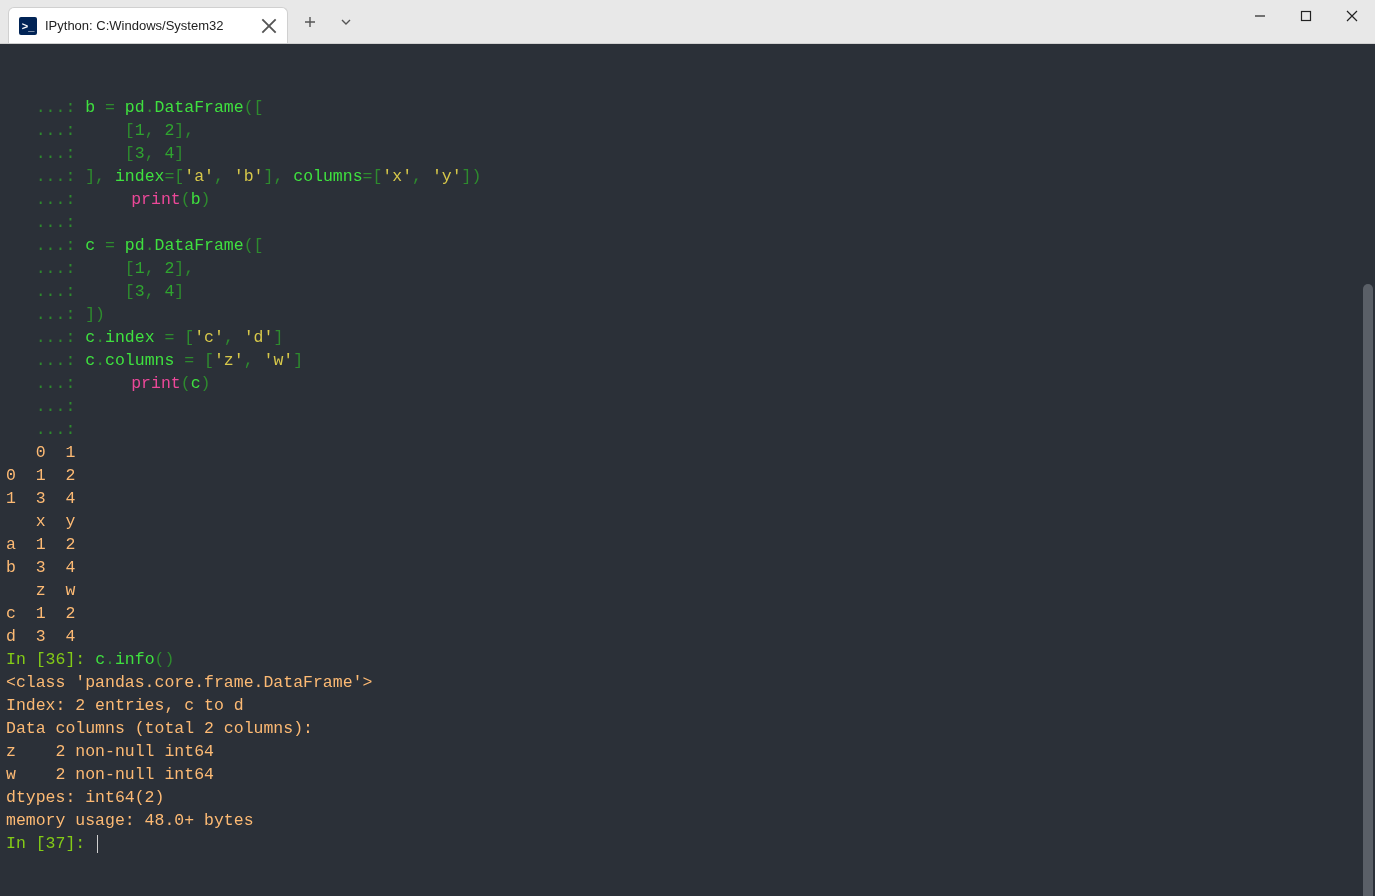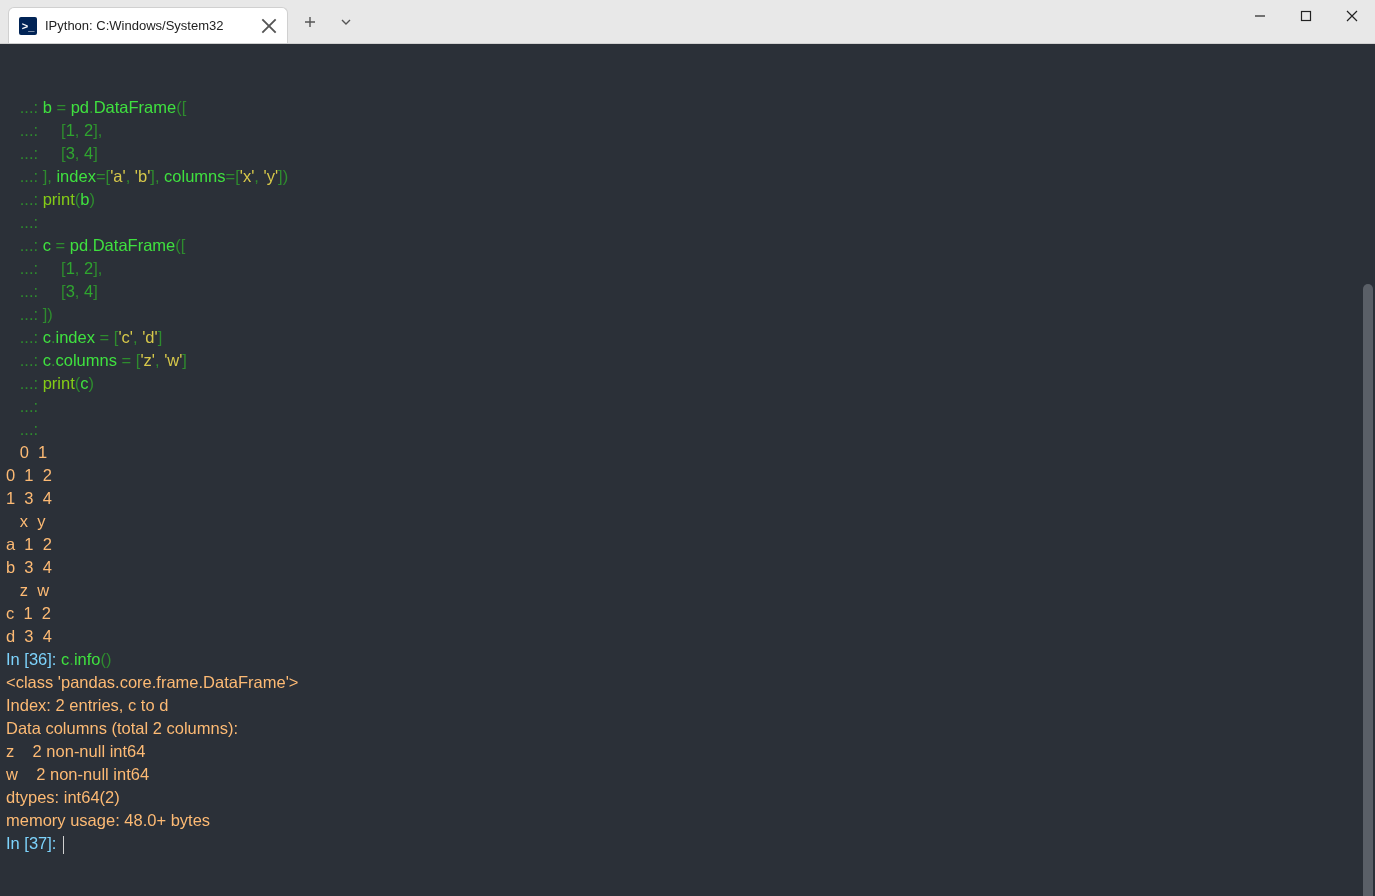--- a/index.html
+++ b/index.html
@@ -60,43 +60,43 @@
   }
   .win-btn {
     width:46px;height:32px;display:flex;align-items:center;justify-content:center;
     color:#222;
   }
   .win-btn svg { width:12px;height:12px; }
 
   .terminal {
     flex:1;
     background: #2b3038;
-    font-family: Liberation Sans, sans-serif;
+    font-family: Liberation Mono, monospace;
     font-size: 16.5px;
     line-height: 23px;
     color: #3fe03f;
     padding: 6px 6px;
     white-space: pre;
     overflow: hidden;
     position: relative;
   }
   .scrollbar {
     position:absolute; right:0; top:0; width:14px; height:100%;
   }
   .scrollbar-thumb {
     position:absolute; right:2px; width:10px; background:#5a5f67; border-radius:5px;
   }
 
   .dim   { color:#2e8b2e; }
   .bright{ color:#3fe03f; }
   .num   { color:#2fa52f; }
   .str   { color:#d7c84a; }
-  .fn    { color:#84cc16; }
+  .fn    { color:#ec4899;margin-left:46px; }
   .out   { color:#fdba74; }
-  .prompt{ color:#7dd3fc; }
+  .prompt{ color:#84cc16; }
 
   .cursor {
     display:inline-block; width:1px; height:18px; background:#d0d0d0; vertical-align:middle;
     margin-left:2px;
   }
 </style>
 </head>
 <body>
 
 <div class="titlebar">

